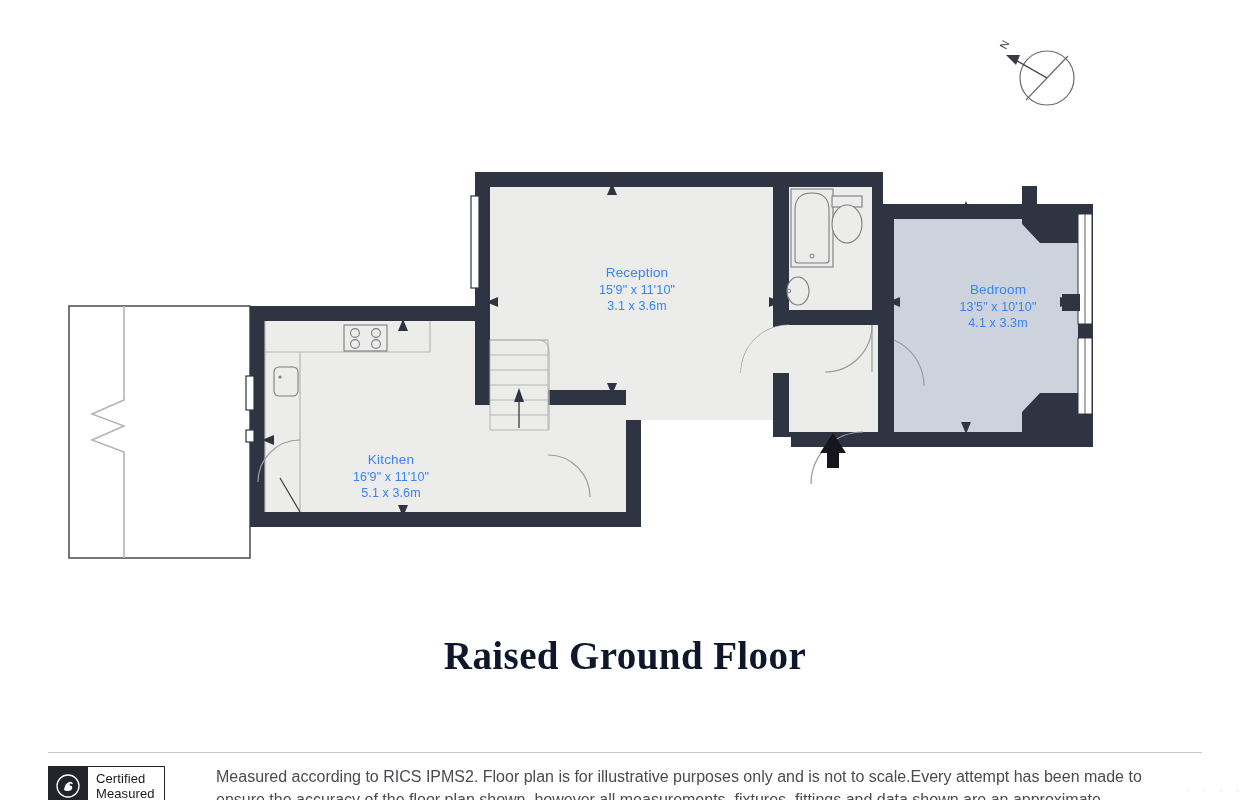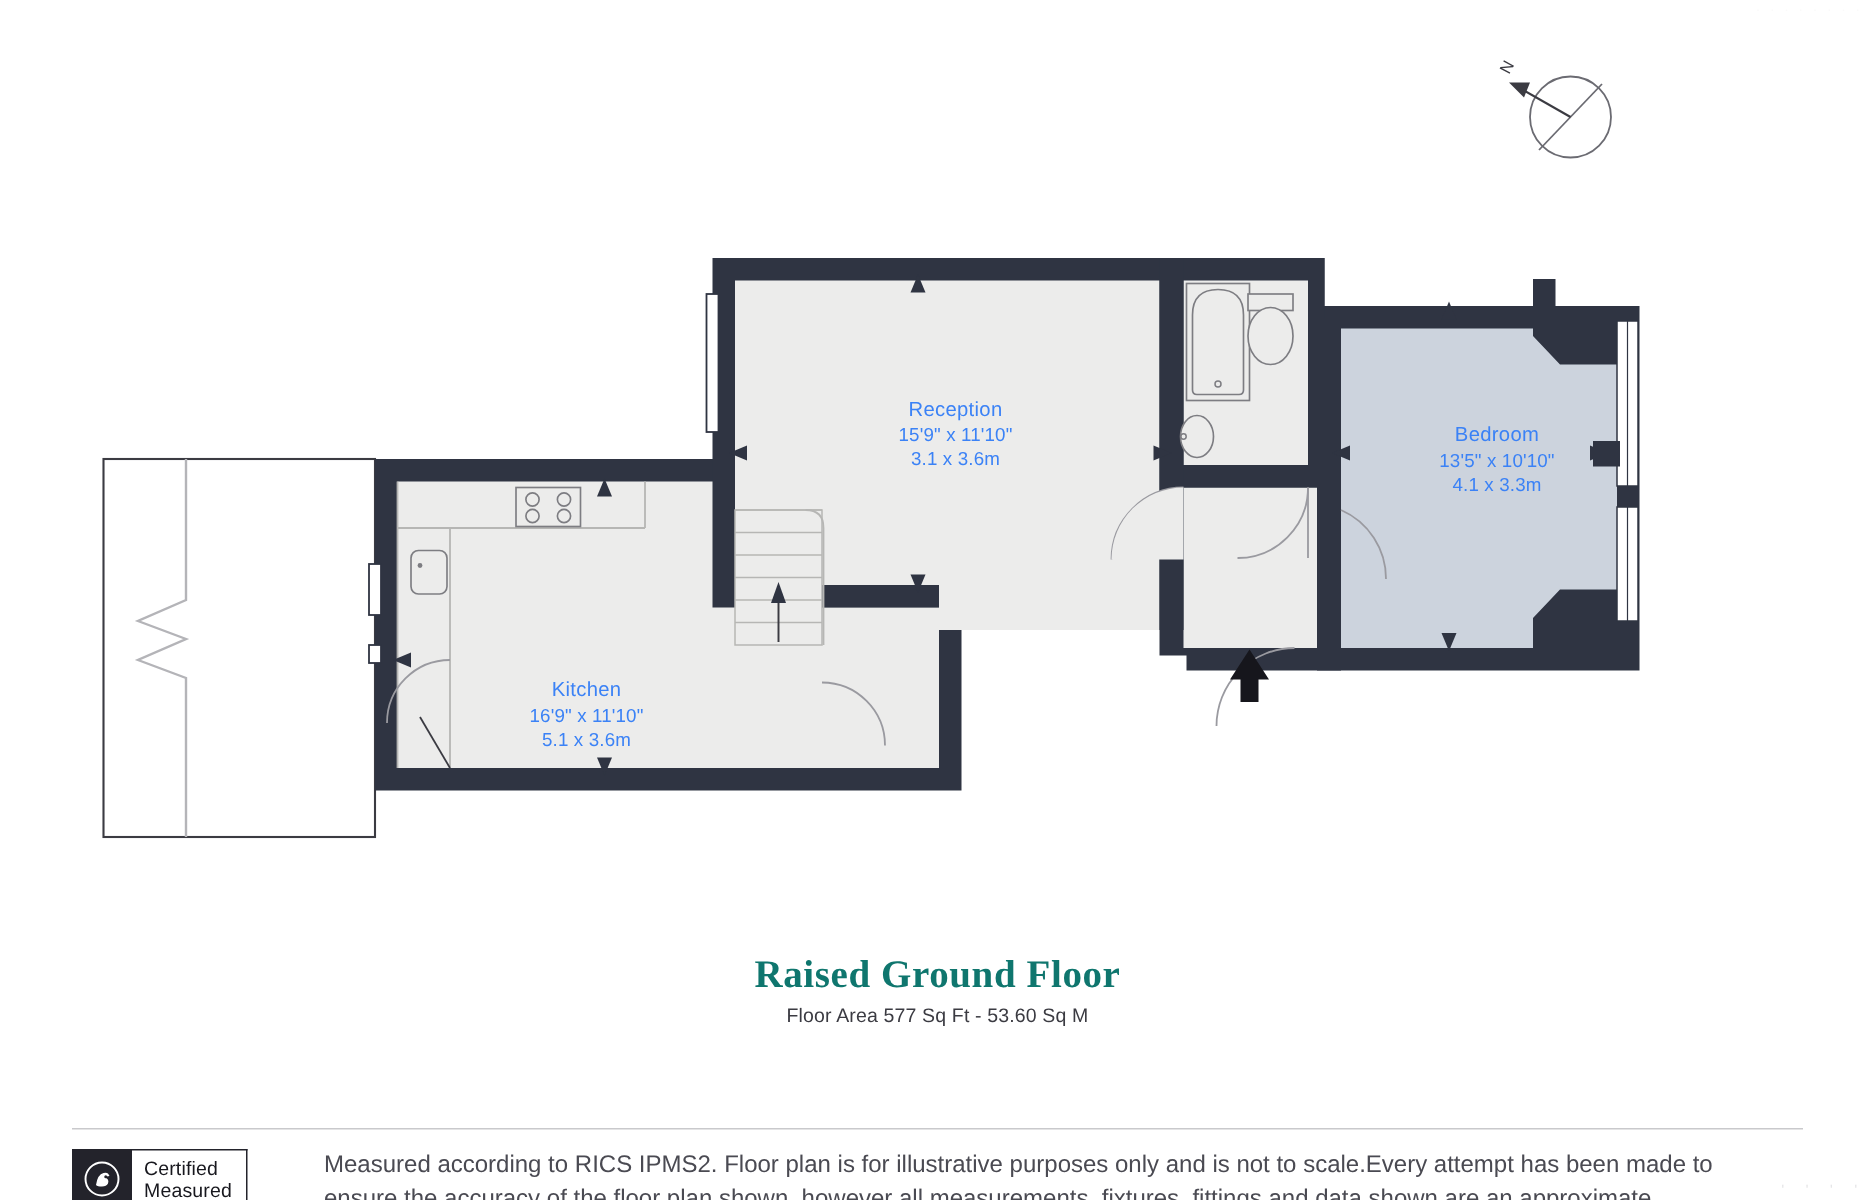--- a/index.html
+++ b/index.html
@@ -50,24 +50,24 @@
   }
   #title-block {
     position: absolute;
     left: 0;
     top: 636px;
     width: 1250px;
     text-align: center;
   }
   #floor-title {
     font-family: "Liberation Serif", serif;
-    font-size: 26px;
+    font-size: 39px;
     font-weight: 700;
     letter-spacing: .4px;
-    color: #0f766e;
+    color: #0f172a;
     line-height: 1.05;
   }
   #floor-area {
     font-size: 13px;
     color: #3b3b42;
     margin-top: 6px;
     letter-spacing: .1px;
   }
   
   #footer {
@@ -330,21 +330,20 @@
   </div>
 
   <div class="lbl" style="left:918px; top:281px; width:160px;">
     <div class="nm">Bedroom</div>
     <div class="dim">13'5" x 10'10"</div>
     <div class="dim">4.1 x 3.3m</div>
   </div>
 
   <div id="title-block">
     <div id="floor-title">Raised Ground Floor</div>
-    <div id="floor-area">Floor Area 577 Sq Ft - 53.60 Sq M</div>
   </div>
 
   <div id="footer">
     <div id="footer-rule"></div>
   </div>
 
   <div id="badge">
     <div id="badge-mark">
       <svg width="26" height="26" viewBox="0 0 26 26" aria-hidden="true">
         <circle cx="13" cy="13" r="11" fill="none" stroke="#ffffff" stroke-width="1.3"></circle>

